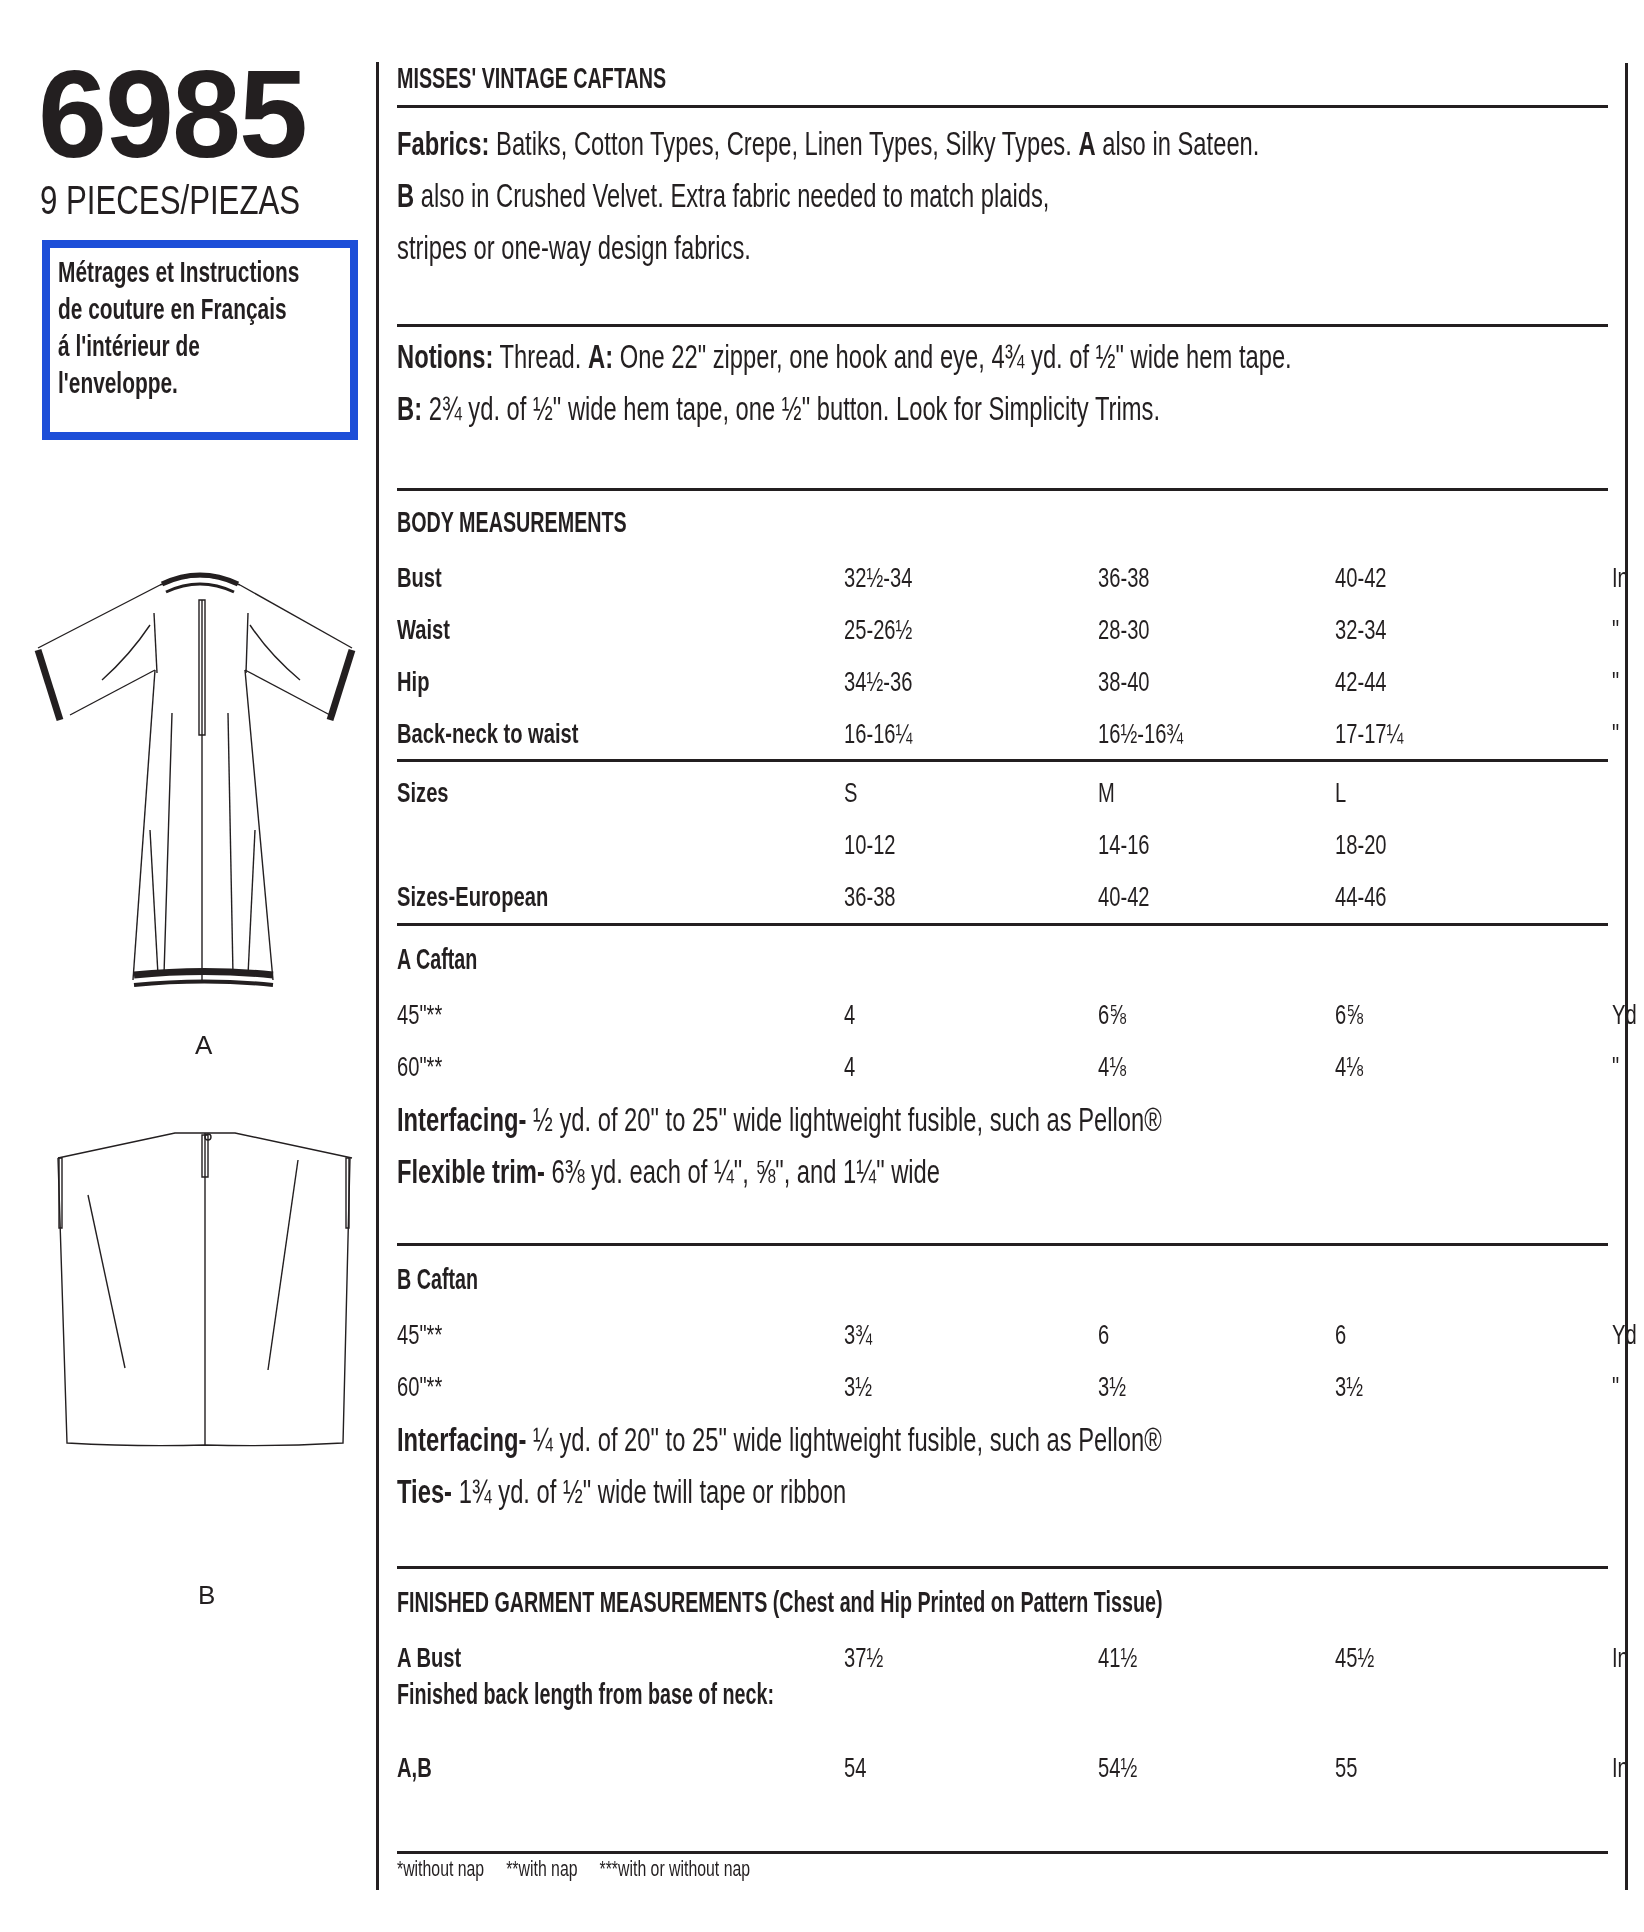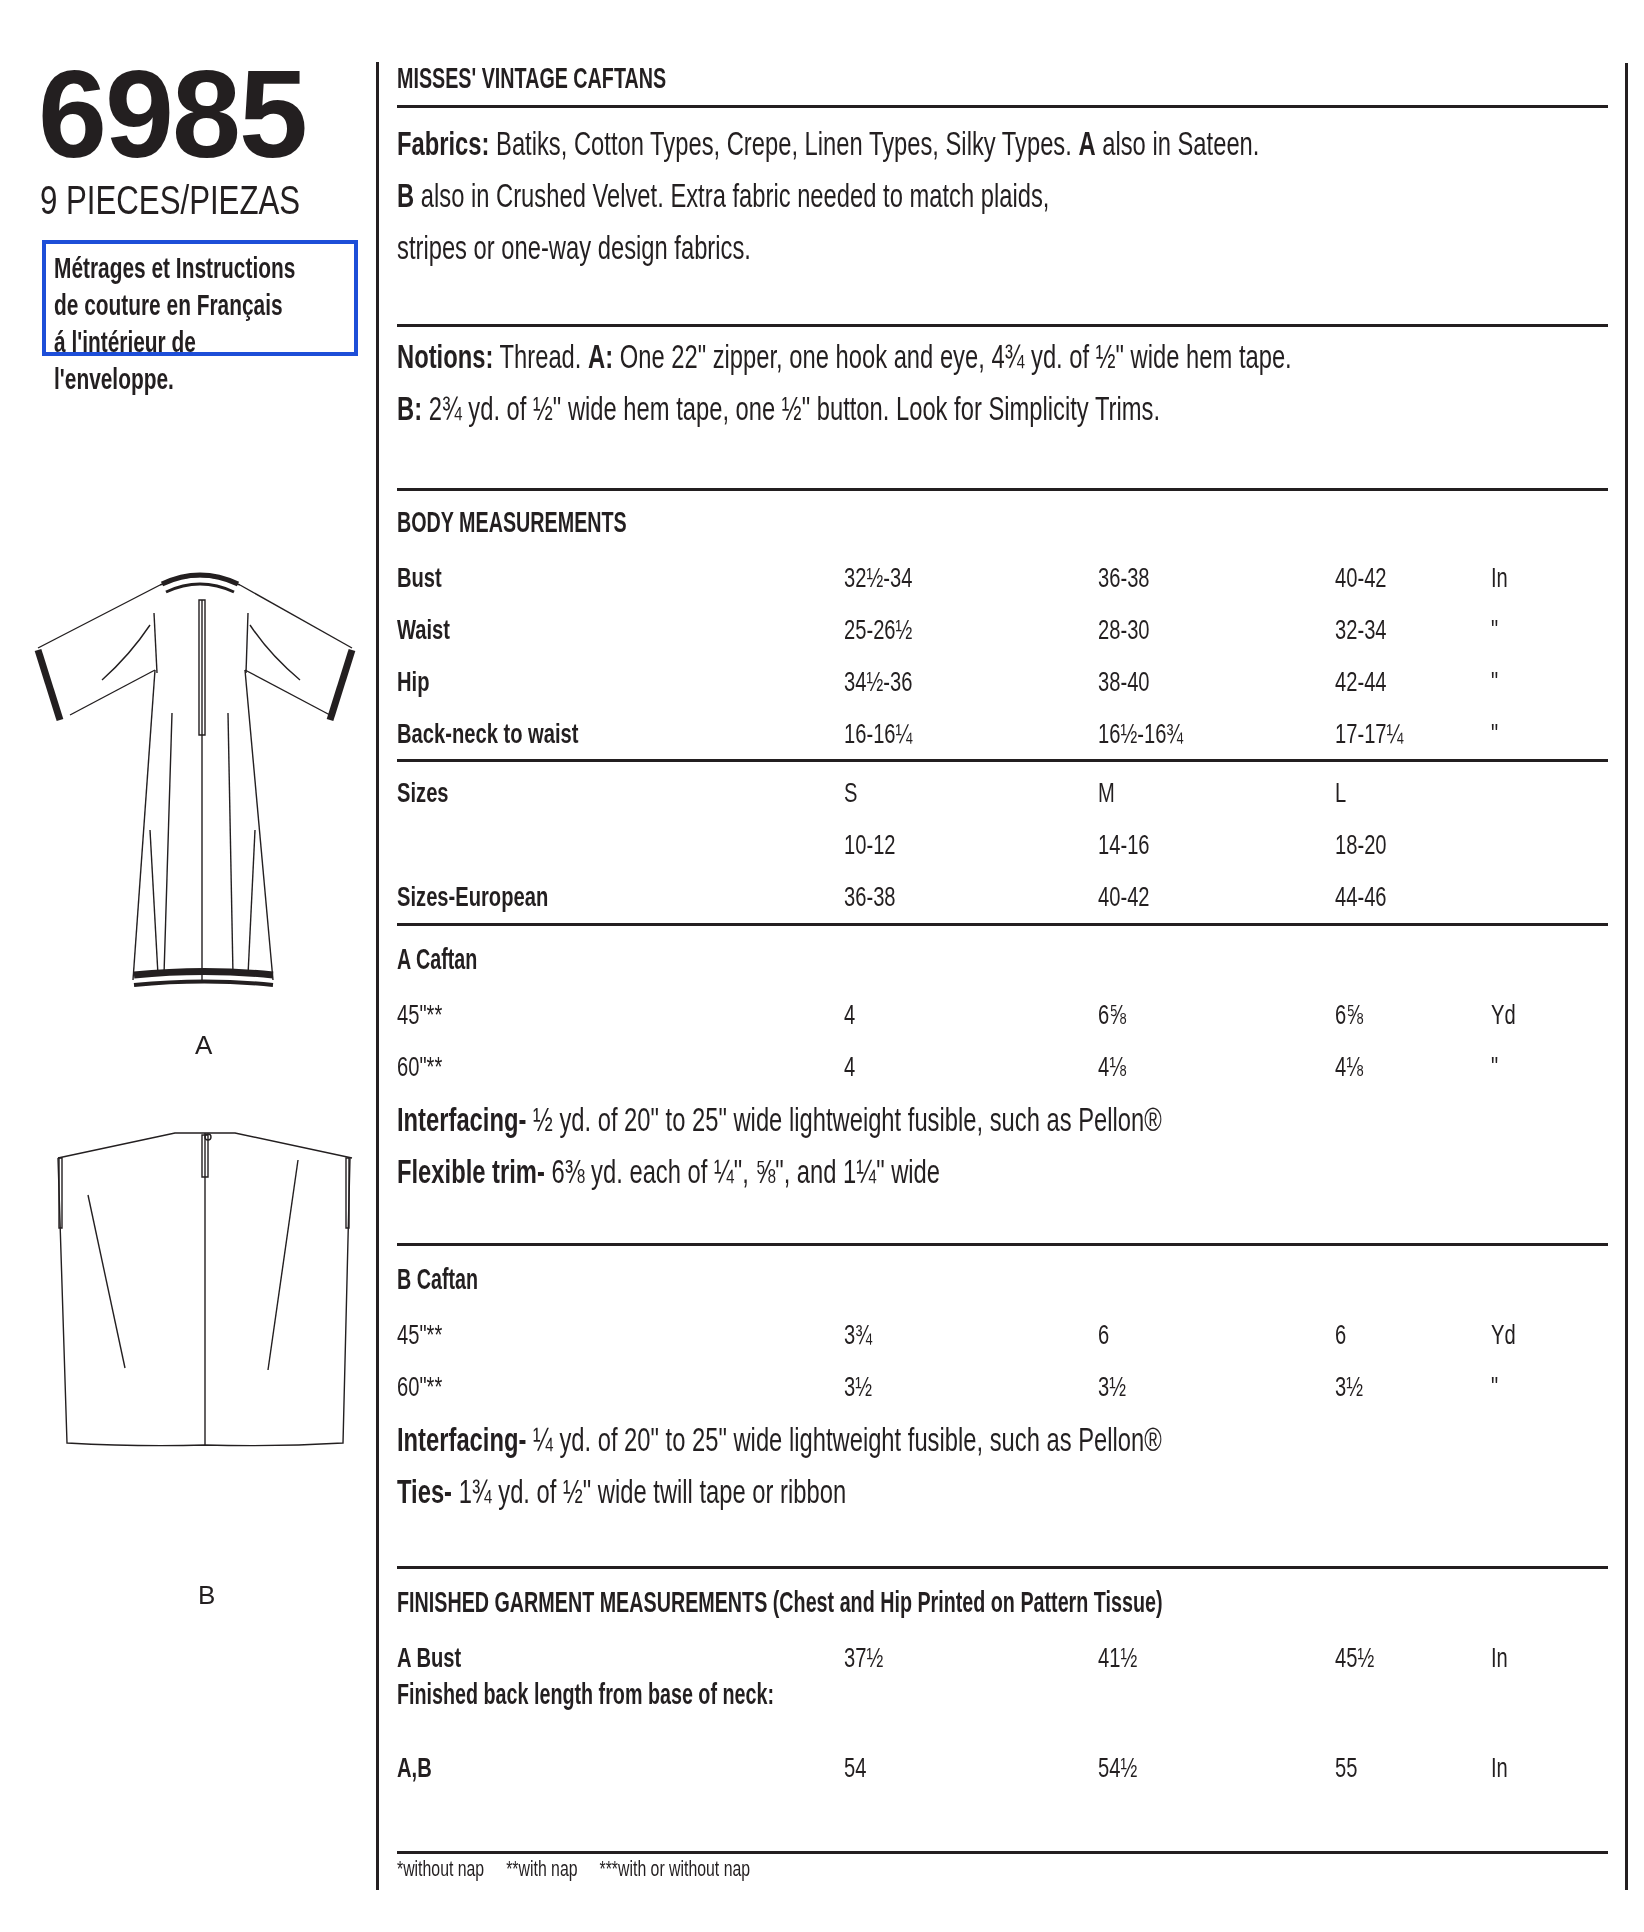--- a/index.html
+++ b/index.html
@@ -6,41 +6,41 @@
   body { width:1644px; height:1932px; position:relative; overflow:hidden; color:#231f20;
          font-family:"Liberation Sans", sans-serif; }
   .abs { position:absolute; }
   .cond { font-family:"Liberation Sans Narrow","Liberation Sans", sans-serif; }
   .narrow { display:inline-block; transform-origin:left center; white-space:nowrap; }
 
   
   #pattern-number { left:38px; top:52px; font-size:124px; font-weight:bold; letter-spacing:-2px; line-height:1; }
   #pieces { left:40px; top:180px; font-size:40px; line-height:1; }
   #pieces .narrow { transform:scaleX(0.78); }
-  #french-box { left:42px; top:240px; width:316px; height:116px; border:4px solid #1d4ed8; box-sizing:border-box; padding:6px 8px; }
+  #french-box { left:42px; top:240px; width:316px; height:200px; border:8px solid #1d4ed8; box-sizing:border-box; padding:6px 8px; }
   #french-box .line { font-size:29px; font-weight:bold; line-height:37px; }
   #french-box .narrow { transform:scaleX(0.72); }
 
   .divider-v { background:#231f20; width:3px; }
   .rule { background:#231f20; height:3px; left:397px; width:1211px; }
 
   .txt { left:397px; font-size:33px; line-height:1; white-space:nowrap; }
   .txt .narrow { transform:scaleX(0.72); }
   .b { font-weight:bold; }
   .hdr { font-size:29px; font-weight:bold; }
   .hdr .narrow { transform:scaleX(0.68); }
 
   .row { left:397px; width:1211px; height:40px; font-size:28px; line-height:40px; }
   .row .cell { position:absolute; top:0; white-space:nowrap; }
   .row .cell .narrow { transform:scaleX(0.72); }
   .c-label { left:0; }
   .c1 { left:447px; }
   .c2 { left:701px; }
   .c3 { left:938px; }
-  .cu { left:1094px; }
+  .cu { left:1215px; }
 
   .fig-label { font-size:26px; line-height:1; }
   svg line, svg path, svg polyline, svg rect { vector-effect:non-scaling-stroke; }
 </style>
 </head>
 <body>
 
 <div class="abs" id="pattern-number">6985</div>
 <div class="abs" id="pieces"><span class="narrow">9 PIECES/PIEZAS</span></div>
 <div class="abs cond" id="french-box">

